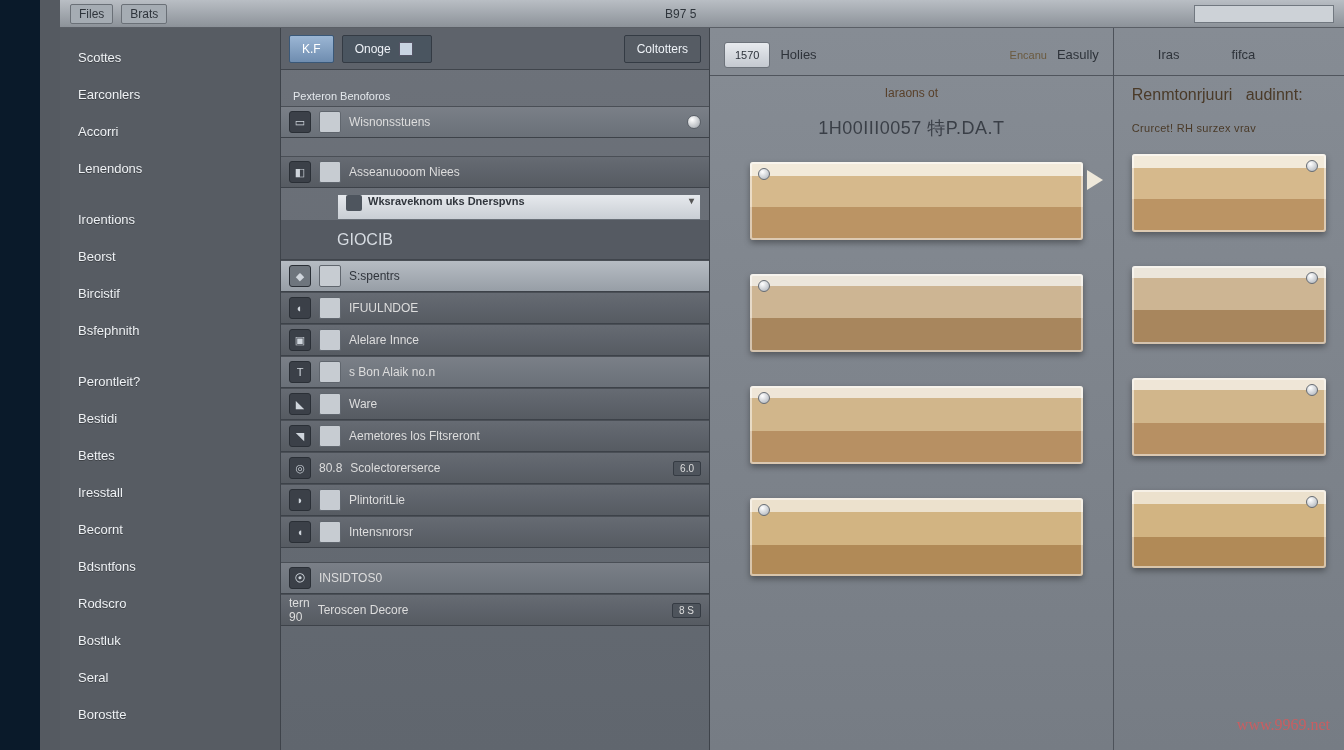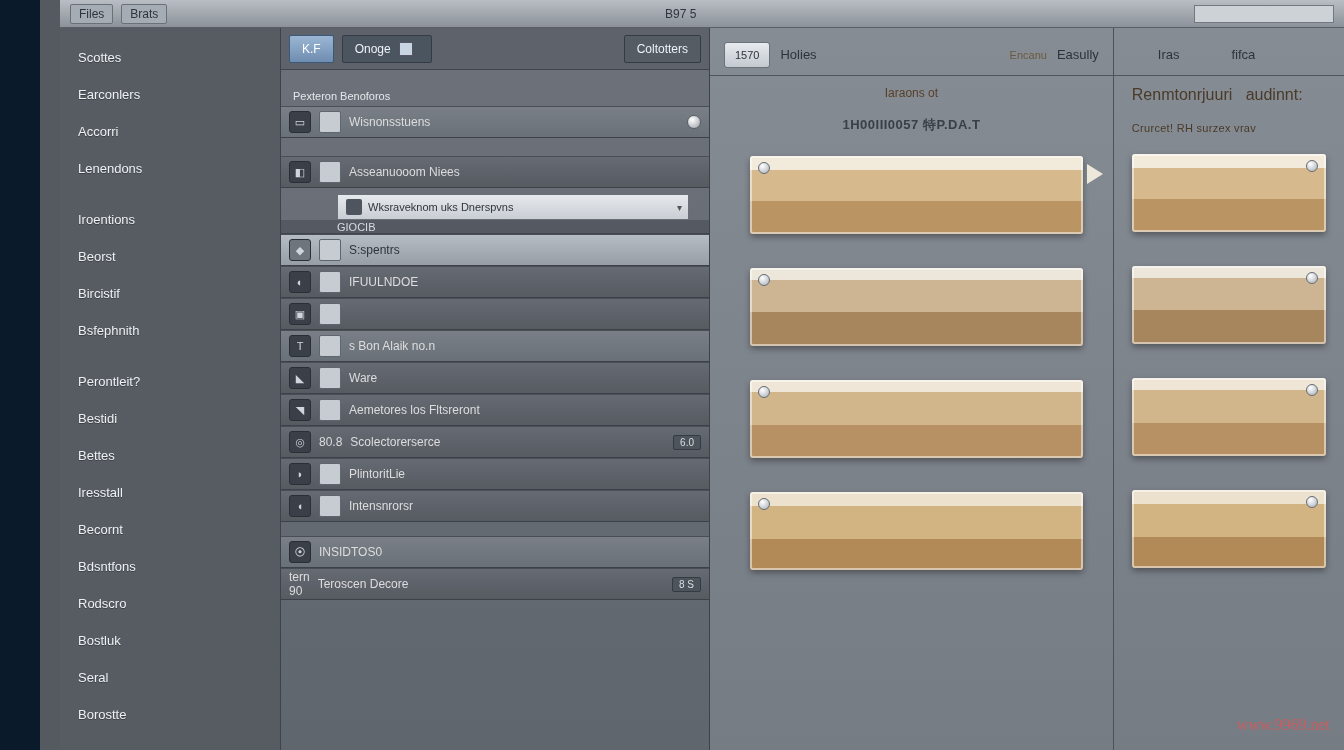--- a/index.html
+++ b/index.html
@@ -69,26 +69,27 @@
   }
   .midcol .row .ic2 { width:22px; height:22px; background:#c7ccd2; border:1px solid #60666e; border-radius:2px; }
   .midcol .row .knob {
     width:14px; height:14px; border-radius:50%;
     background: radial-gradient(circle at 35% 30%, #fff, #9aa0a7); border:1px solid #5a6068;
     margin-left:auto;
   }
   .midcol .row .txt { flex:1; color:inherit; }
   .midcol .row .tags { display:flex; gap:4px; margin-left:auto; }
   .midcol .row .tag { padding:1px 6px; background:#4e545c; border:1px solid #353b43; border-radius:2px; font-size:10px; }
-  .midcol .sub { height:14px; background:#555a62; padding-left:56px; display:flex; align-items:center; border-bottom:1px solid #40454c; font-size:11px; color:#d7dce2; }
+  .midcol .sub { height:40px; background:#555a62; padding-left:56px; display:flex; align-items:center; border-bottom:1px solid #40454c; font-size:16px; color:#d7dce2; }
   .midcol .dd {
-    margin:6px 20px 0 56px; height:26px;
+    margin:6px 8px 0 56px; height:26px;
     background: linear-gradient(#e6e9ed,#c9ced4); border:1px solid #6a7078;
-    display:flex; align-items:center; padding:0 8px; color:#30353c; font-size:11px;
+    display:flex; align-items:flex-start; padding:0 8px; color:#30353c; font-size:11px;
     position:relative;
+    font-weight:bold;
   }
   .midcol .dd .ddic { width:16px; height:16px; background:#4e555e; margin-right:6px; border-radius:2px; }
   .midcol .dd .car { position:absolute; right:6px; font-size:10px; color:#555; }
 
   
   .rightcol {
     position: absolute; left: 710px; right: 0; top: 28px; bottom: 0;
     background: linear-gradient(180deg,#868c94 0%, #767c84 100%);
     display:flex;
   }
@@ -97,21 +98,21 @@
 
   .rc-tabs { height:42px; display:flex; align-items:center; gap:10px; padding:0 14px; border-bottom:1px solid #50555d; }
   .rc-tabs .pill {
     height:26px; padding:0 10px; display:flex; align-items:center; gap:6px;
     background: linear-gradient(#e7eaee,#c4c9d0); border:1px solid #6c727a; border-radius:3px;
     color:#2d333b; font-size:11px;
   }
   .rc-tabs .label { font-size:13px; color:#2e333a; }
 
   .rc-sub { text-align:center; font-size:12px; color:#58402a; padding:10px 0 4px; }
-  .rc-title { text-align:center; font-size:13px; color:#3a3f47; padding:12px 0 8px; letter-spacing:.5px;font-weight:bold; }
+  .rc-title { text-align:center; font-size:18px; color:#3a3f47; padding:12px 0 8px; letter-spacing:.5px; }
 
   .swatches { display:flex; flex-direction:column; gap:34px; padding:14px 30px 0 40px; }
   .swatch {
     height:78px; border-radius:3px; position:relative;
     background: linear-gradient(180deg,#f2eada 0 18%, #d6b98c 18% 58%, #bb9464 58% 100%);
     box-shadow: inset 0 0 0 2px rgba(255,255,255,.5), 0 3px 6px rgba(0,0,0,.35);
   }
   .swatch.v2 { background: linear-gradient(180deg,#ece6db 0 16%, #cdb593 16% 56%, #a8865d 56% 100%); }
   .swatch.v3 { background: linear-gradient(180deg,#efe6d7 0 16%, #d1b68b 16% 58%, #b79063 58% 100%); }
   .swatch.v4 { background: linear-gradient(180deg,#ece1cd 0 18%, #d2b482 18% 60%, #b18a57 60% 100%); }
@@ -221,20 +222,21 @@
     <span class="txt">S:spentrs</span>
   </div>
   <div class="row">
     <span class="ic">◐</span>
     <span class="ic2"></span>
     <span class="txt">IFUULNDOE</span>
   </div>
   <div class="row">
     <span class="ic">▣</span>
     <span class="ic2"></span>
+    <span class="txt">Alelare Innce</span>
   </div>
   <div class="row alt">
     <span class="ic">T</span>
     <span class="ic2"></span>
     <span class="txt">s Bon Alaik no.n</span>
   </div>
   <div class="row">
     <span class="ic">◣</span>
     <span class="ic2"></span>
     <span class="txt">Ware</span>

